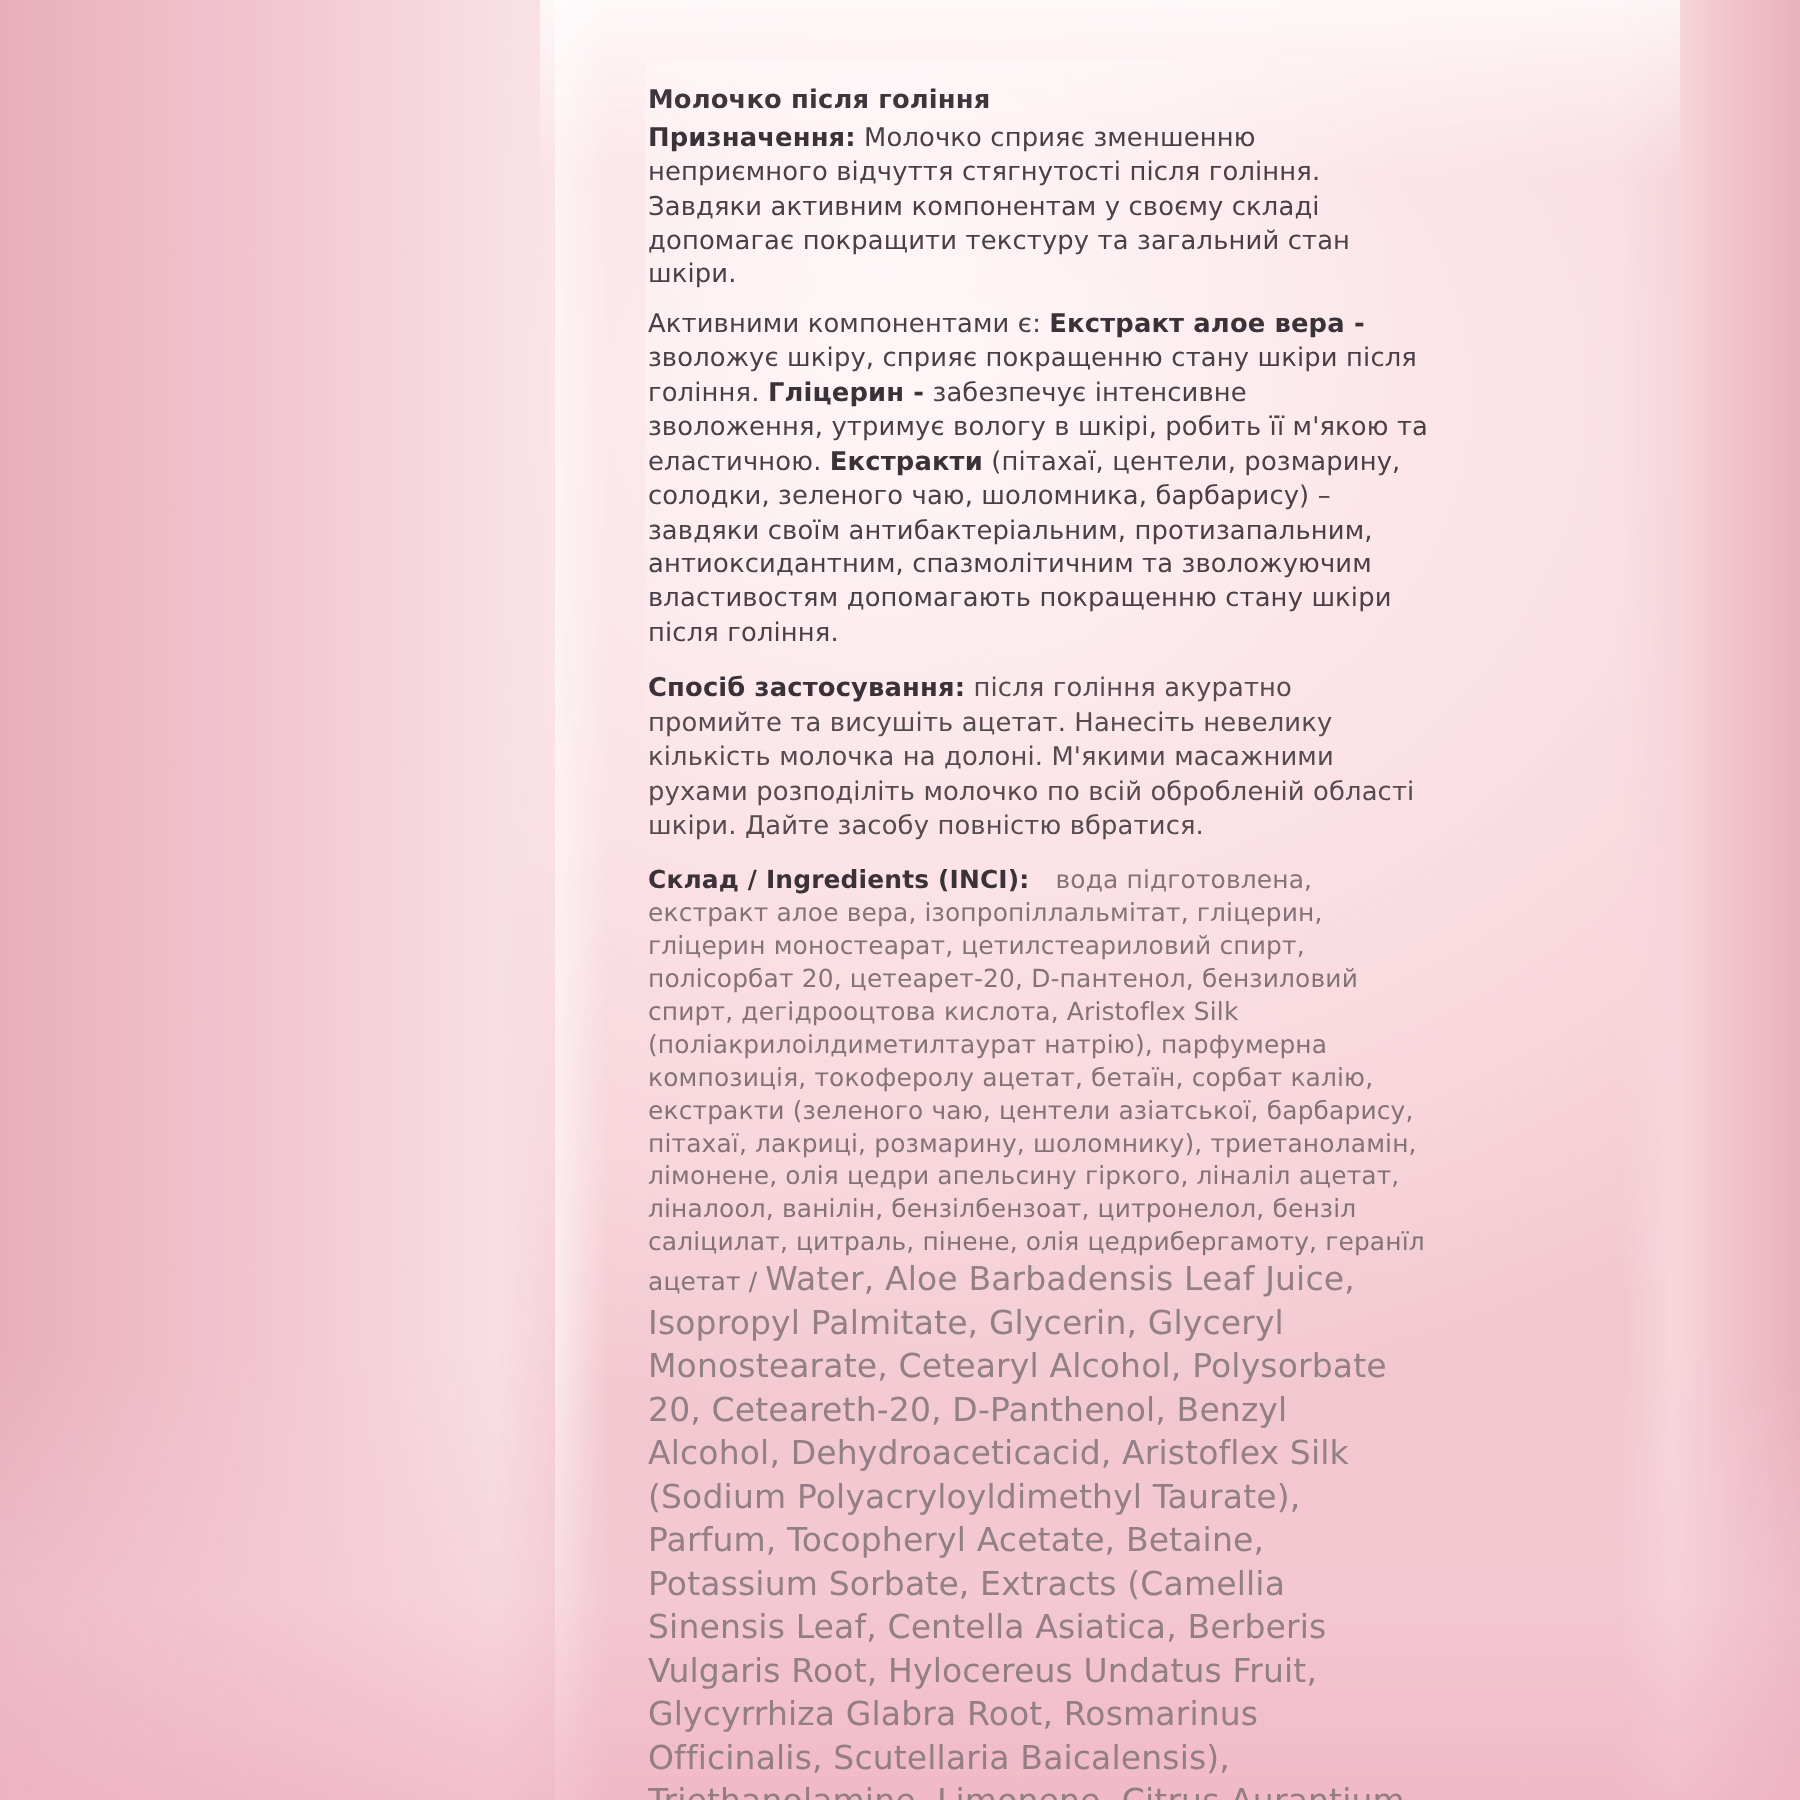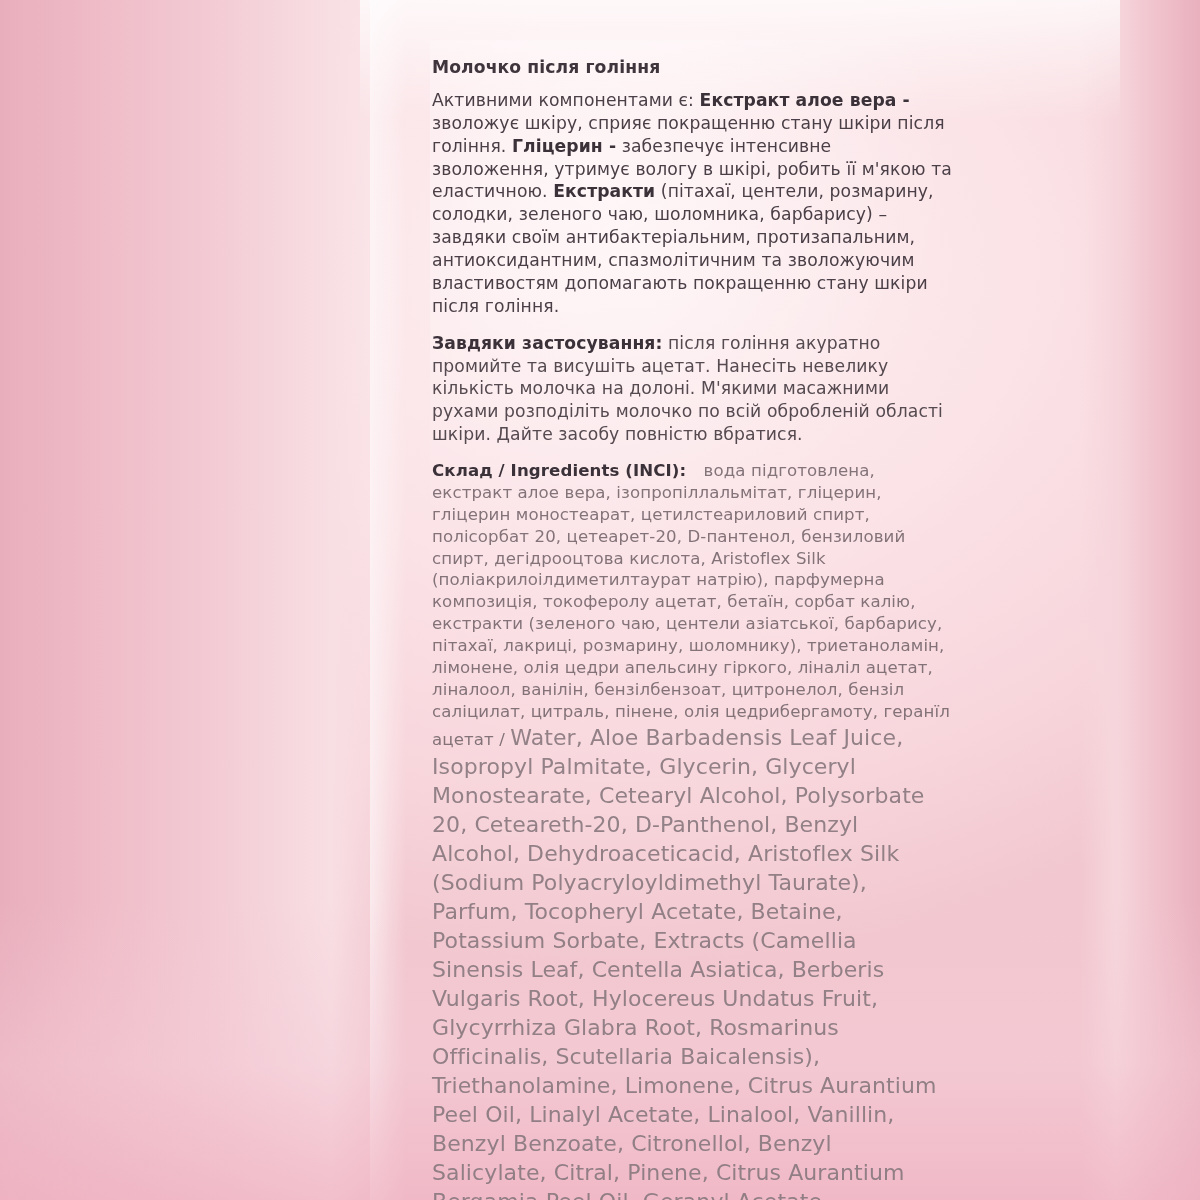--- a/index.html
+++ b/index.html
@@ -115,28 +115,29 @@
   <div class="edge-left-inner"></div>
   <div class="edge-right"></div>
   <div class="edge-top"></div>
   <div class="edge-bottom"></div>
   <div class="sheen"></div>
 
   <div class="label-text">
 
     <div class="para tight">
       <div class="heading">Молочко після гоління</div>
+      <div><span class="b">Призначення:</span><span> Молочко сприяє зменшенню неприємного відчуття стягнутості після гоління. Завдяки активним компонентам у своєму складі допомагає покращити текстуру та загальний стан шкіри.</span></div>
     </div>
 
     <div class="para">
       <span>Активними компонентами є: </span><span class="b">Екстракт алое вера -</span><span> зволожує шкіру, сприяє покращенню стану шкіри після гоління. </span><span class="b">Гліцерин -</span><span> забезпечує інтенсивне зволоження, утримує вологу в шкірі, робить її м'якою та еластичною. </span><span class="b">Екстракти</span><span> (пітахаї, центели, розмарину, солодки, зеленого чаю, шоломника, барбарису) – завдяки своїм антибактеріальним, протизапальним, антиоксидантним, спазмолітичним та зволожуючим властивостям допомагають покращенню стану шкіри після гоління.</span>
     </div>
 
     <div class="para fade1">
-      <span class="b">Завдяки застосування:</span><span> після гоління акуратно промийте та висушіть ацетат. Нанесіть невелику кількість молочка на долоні. М'якими масажними рухами розподіліть молочко по всій обробленій області шкіри. Дайте засобу повністю вбратися.</span>
+      <span class="b">Спосіб застосування:</span><span> після гоління акуратно промийте та висушіть ацетат. Нанесіть невелику кількість молочка на долоні. М'якими масажними рухами розподіліть молочко по всій обробленій області шкіри. Дайте засобу повністю вбратися.</span>
     </div>
 
     <div class="para ingredients-block fade2">
       <span class="b">Склад / Ingredients (INCI):</span><span class="fade3"> вода підготовлена, екстракт алое вера, ізопропіллальмітат, гліцерин, гліцерин моностеарат, цетилстеариловий спирт, полісорбат 20, цетеарет-20, D-пантенол, бензиловий спирт, дегідрооцтова кислота, Aristoflex Silk (поліакрилоілдиметилтаурат натрію), парфумерна композиція, токоферолу ацетат, бетаїн, сорбат калію, екстракти (зеленого чаю, центели азіатської, барбарису, пітахаї, лакриці, розмарину, шоломнику), триетаноламін, лімонене, олія цедри апельсину гіркого, ліналіл ацетат, ліналоол, ванілін, бензілбензоат, цитронелол, бензіл саліцилат, цитраль, пінене, олія цедрибергамоту, геранїл ацетат / </span><span class="fade4 inci-en">Water, Aloe Barbadensis Leaf Juice, Isopropyl Palmitate, Glycerin, Glyceryl Monostearate, Cetearyl Alcohol, Polysorbate 20, Ceteareth-20, D-Panthenol, Benzyl Alcohol, Dehydroaceticacid, Aristoflex Silk (Sodium Polyacryloyldimethyl Taurate), Parfum, Tocopheryl Acetate, Betaine, Potassium Sorbate, Extracts (Camellia Sinensis Leaf, Centella Asiatica, Berberis Vulgaris Root, Hylocereus Undatus Fruit, Glycyrrhiza Glabra Root, Rosmarinus Officinalis, Scutellaria Baicalensis), Triethanolamine, Limonene, Citrus Aurantium Peel Oil, Linalyl Acetate, Linalool, Vanillin, Benzyl Benzoate, Citronellol, Benzyl Salicylate, Citral, Pinene, Citrus Aurantium Bergamia Peel Oil, Geranyl Acetate.</span>
     </div>
 
   </div>
 </div>
 
 </body></html>

